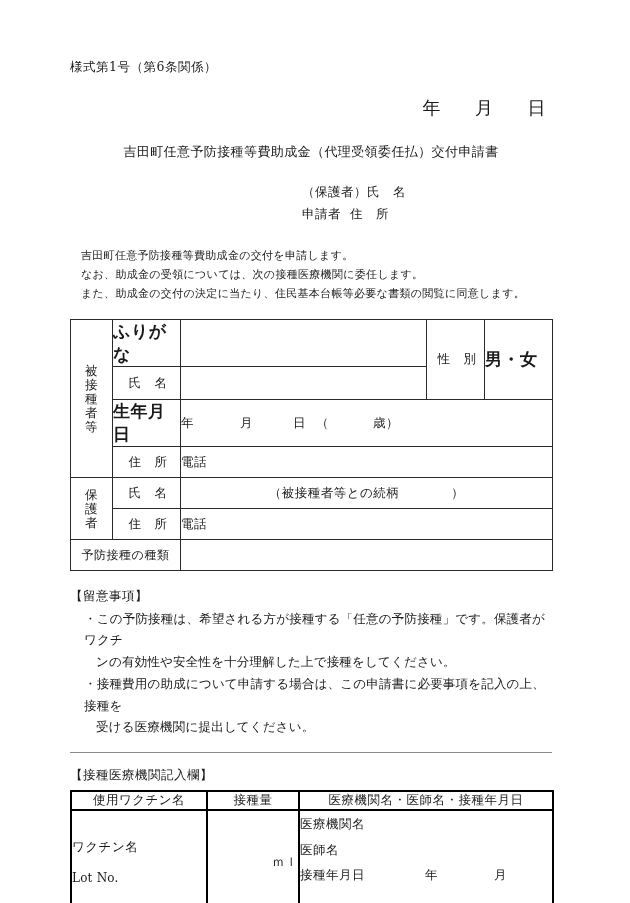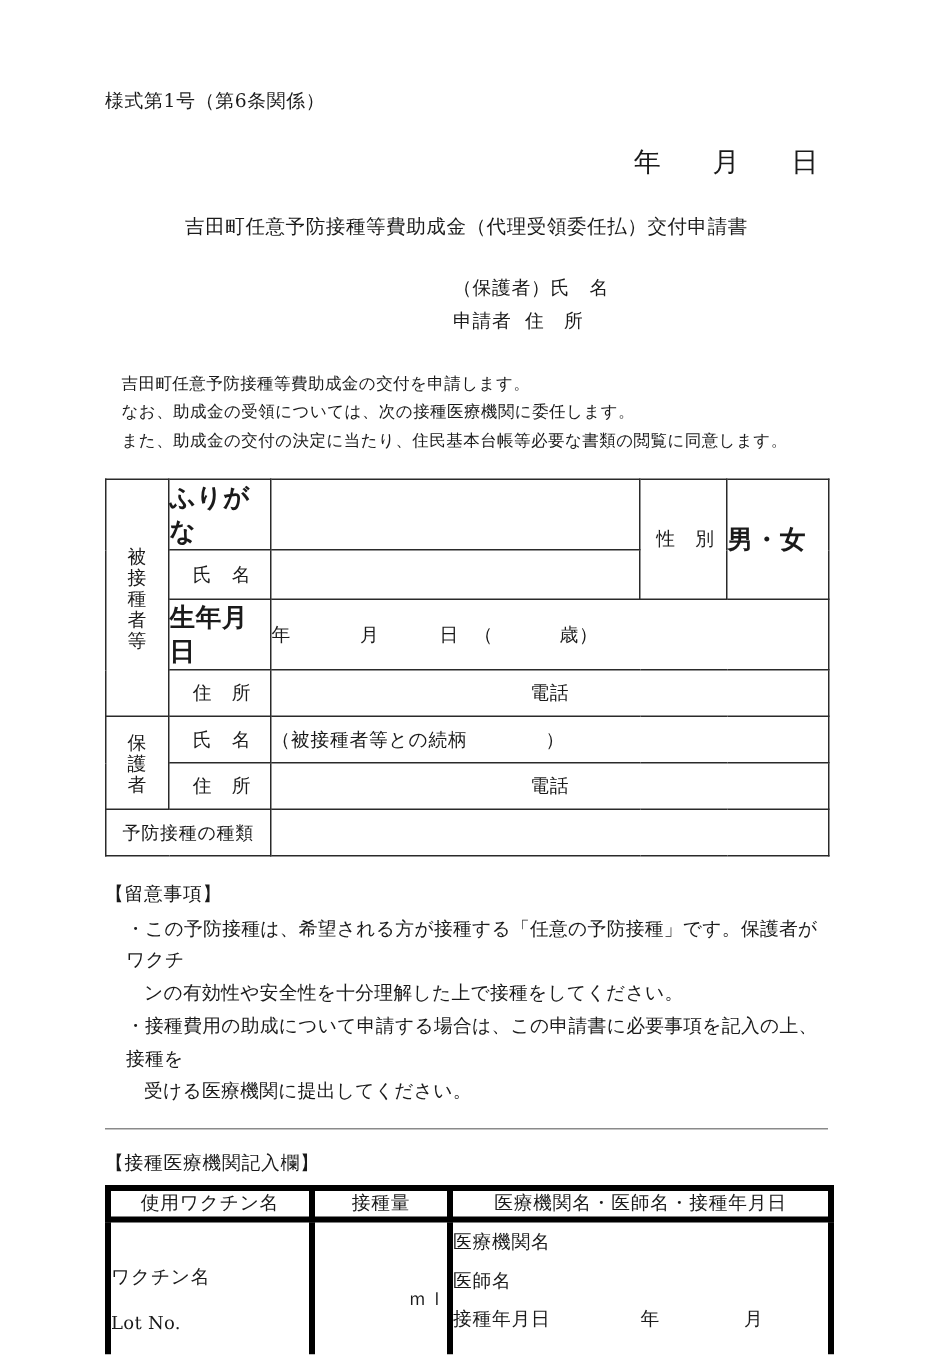--- a/index.html
+++ b/index.html
@@ -125,25 +125,25 @@
     text-align: left;
     padding-left: 66px;
     letter-spacing: .5px;
   }
   .dob-inner .sp { display: inline-block; width: 46px; }
   .dob-inner .sp2 { display: inline-block; width: 40px; }
   .dob-inner .sp3 { display: inline-block; width: 10px; }
   .dob-inner .sp4 { display: inline-block; width: 44px; }
 
   .tel-cell {
-    text-align: center;
     padding: 8px 4px;
     letter-spacing: .5px;
   }
   .rel-cell {
+    text-align: center;
     padding: 8px 4px;
     letter-spacing: .5px;
   }
   .rel-cell .gapr { display: inline-block; width: 52px; }
 
   
   .notes {
     margin-top: 14px;
     font-size: 12.5px;
     line-height: 1.72;
@@ -175,21 +175,21 @@
 
   
   table.grid2 {
     border-collapse: collapse;
     table-layout: fixed;
     width: 482px;
     margin-top: 6px;
     font-size: 12.5px;
   }
   table.grid2 td {
-    border: 4px solid #000000;
+    border: 2px solid #000000;
     padding: 0;
     vertical-align: middle;
     letter-spacing: .5px;
   }
   .th2 {
     text-align: center;
     padding: 6px 4px;
     letter-spacing: .6px;
   }
   .vax-cell {

